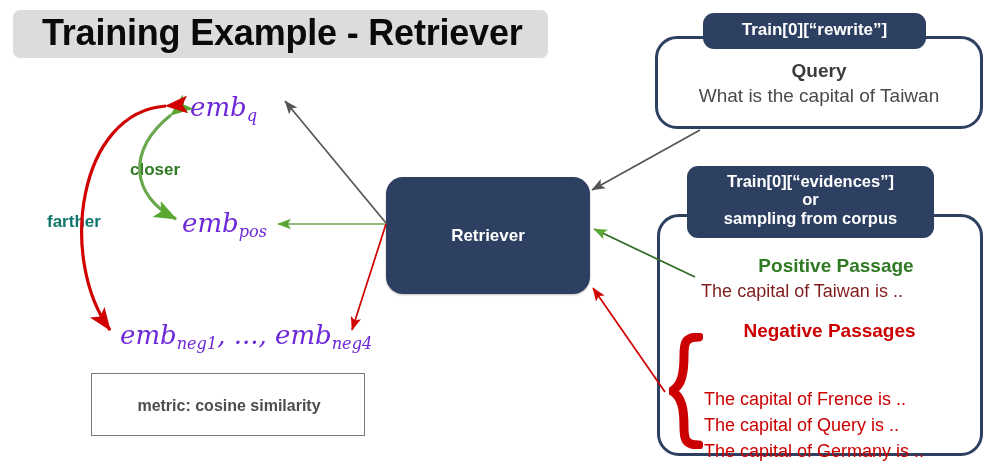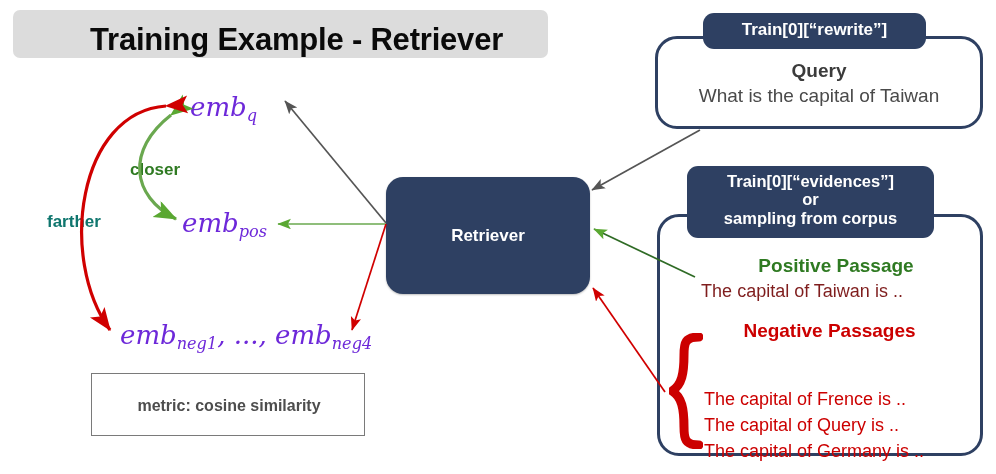--- a/index.html
+++ b/index.html
@@ -22,27 +22,26 @@
     left: 13px;
     top: 10px;
     width: 535px;
     height: 48px;
     background: #dcdcdc;
     border-radius: 7px;
   }
   #title-text {
     position: absolute;
     left: 42px;
-    top: 22px;
-    font-size: 31px;
+    top: 12px;
+    font-size: 36px;
     font-weight: bold;
     color: #0a0a0a;
     letter-spacing: -0.2px;
     white-space: nowrap;
-    margin-left: 48px;
   }
 
   
   #retriever-box {
     position: absolute;
     left: 386px;
     top: 177px;
     width: 204px;
     height: 117px;
     background: #2e4062;

